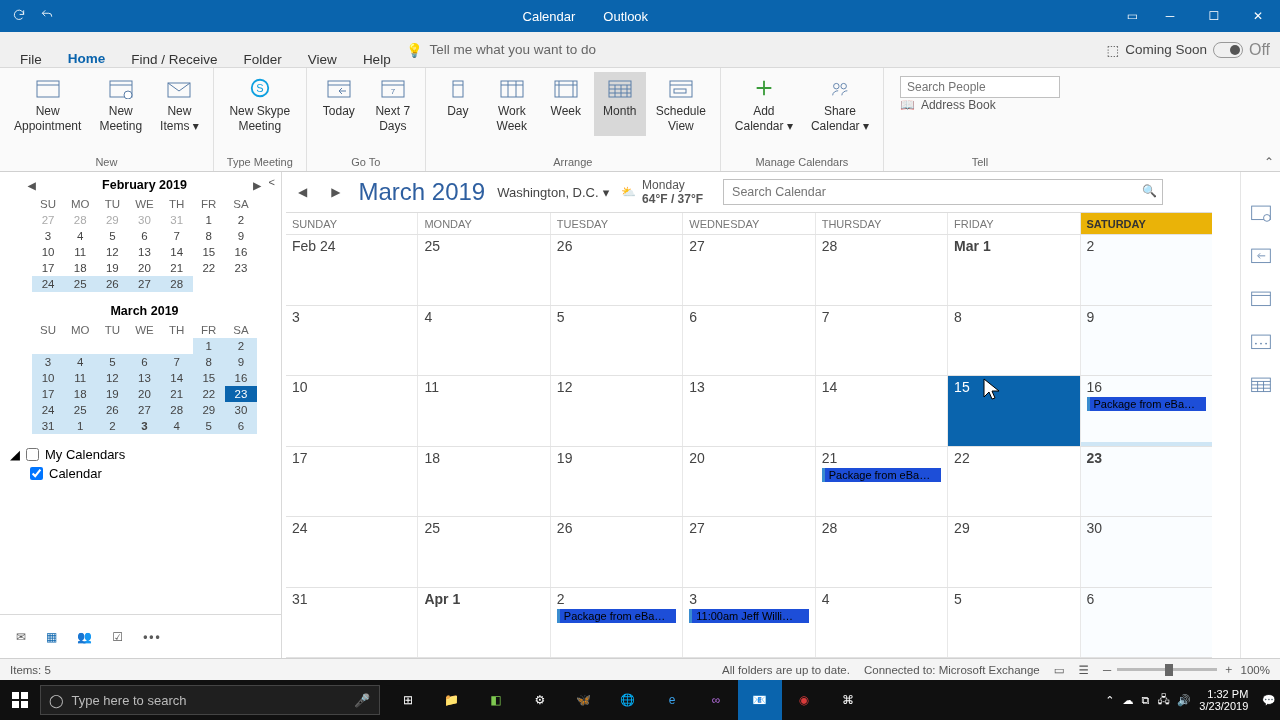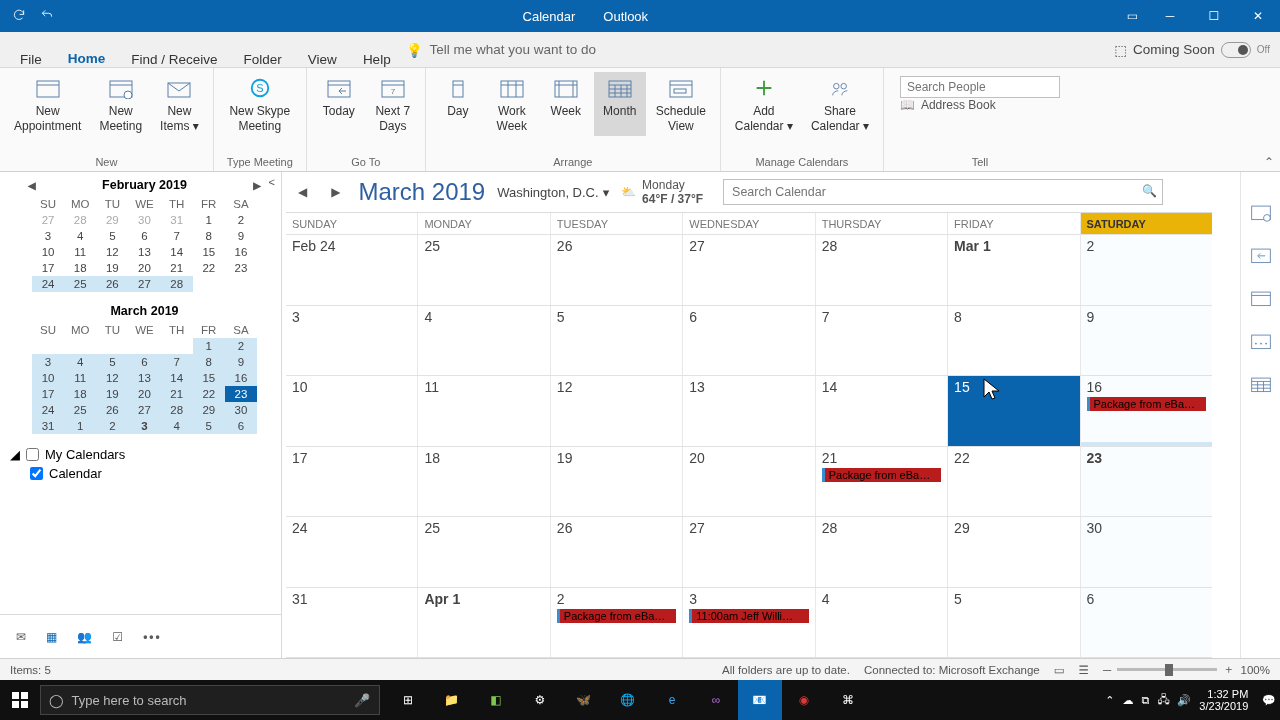--- a/index.html
+++ b/index.html
@@ -78,21 +78,21 @@
 .cal-cell { flex:1; border-right:1px solid #e8e8e8; padding: 3px 6px; position:relative; overflow:hidden; }
 .cal-cell:last-child { border-right:none; }
 .cal-row.head .cal-cell { font-size:11px; color:#777; text-transform:uppercase; display:flex; align-items:center; }
 .cal-row.head .cal-cell.sat { background:#eab308; color:#333; font-weight:700;text-align:center; }
 .cal-cell .dnum { font-size:14px; color:#444; }
 .cal-cell.sel { background:#0a64ad; }
 .cal-cell.sel .dnum { color:#fff; }
 .cal-cell.today .dnum { font-weight:700; }
 .cal-cell.nm .dnum { font-weight:700; }
 .cal-cell.satcol { background:#fafdff; }
-.event { margin-top:2px; background:#b91c1c; border-left:3px solid #3a8dd0; font-size:11px; padding:1px 4px; white-space:nowrap; overflow:hidden; text-overflow:ellipsis; }
+.event { margin-top:2px; background:#1d4ed8; border-left:3px solid #3a8dd0; font-size:11px; padding:1px 4px; white-space:nowrap; overflow:hidden; text-overflow:ellipsis; }
 .cursor-img { position:absolute; width:20px; height:26px; pointer-events:none; }
 .sat-under { position:absolute; left:0; right:0; bottom:0; height:4px; background:#cfe6f5; }
 
 .rightpeek { width:40px; border-left:1px solid #e5e5e5; display:flex; flex-direction:column; align-items:center; gap:20px; padding-top:30px; color:#666; }
 .rightpeek svg { width:22px; height:20px; }
 
 
 .statusbar { height:22px; background:#f4f4f4; border-top:1px solid #d0d0d0; display:flex; align-items:center; font-size:11.5px; color:#555; padding:0 10px; gap:14px; }
 .statusbar .sp { flex:1; }
 .zoom { display:flex; align-items:center; gap:6px; }
@@ -147,21 +147,21 @@
     <span>💡</span>
     <span>Tell me what you want to do</span>
   </div>
   <div class="spacer"></div>
   <div class="coming">
     <span>⬚</span>
     <span>Coming Soon</span>
     <span class="switch">
         <span class="dot"></span>
       </span>
-    <span style="font-size:10px;color:#888">Off</span>
+    <span style="font-size:16px;color:#888">Off</span>
   </div>
 </div>
 
 <div class="ribbon">
   <div class="group">
     <div class="btns">
       <div class="rbtn">
           <div class="ric">
             <svg class="calic" viewBox="0 0 26 22">
               <rect x="2" y="4" width="22" height="16"></rect>

